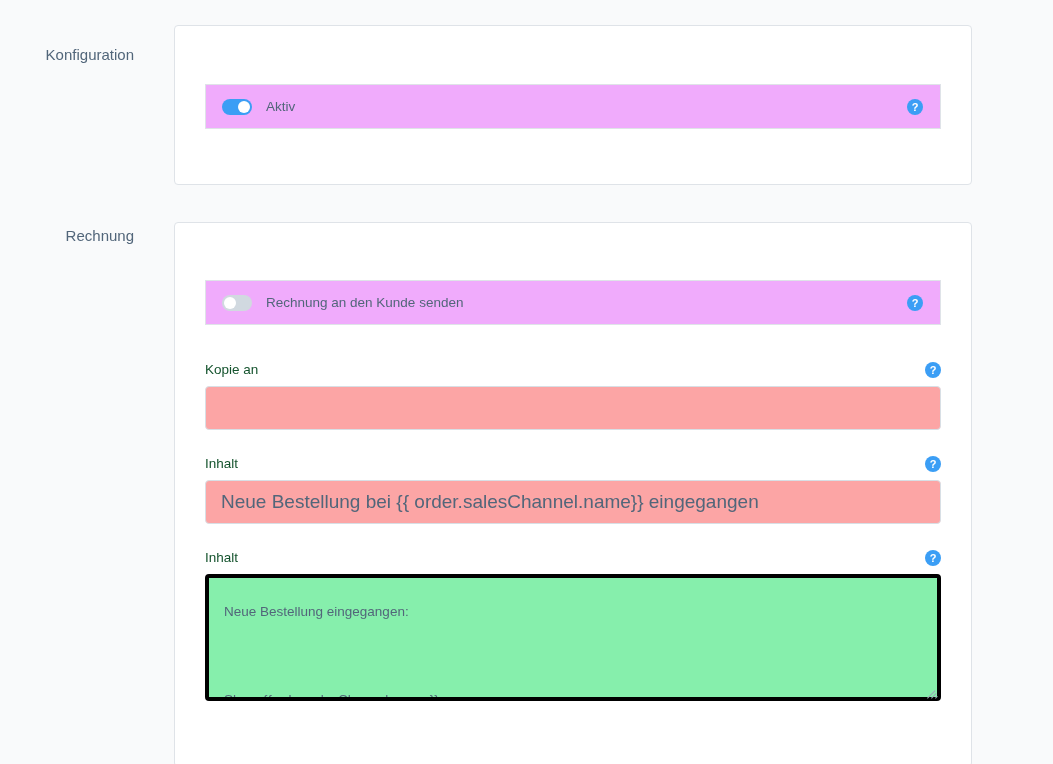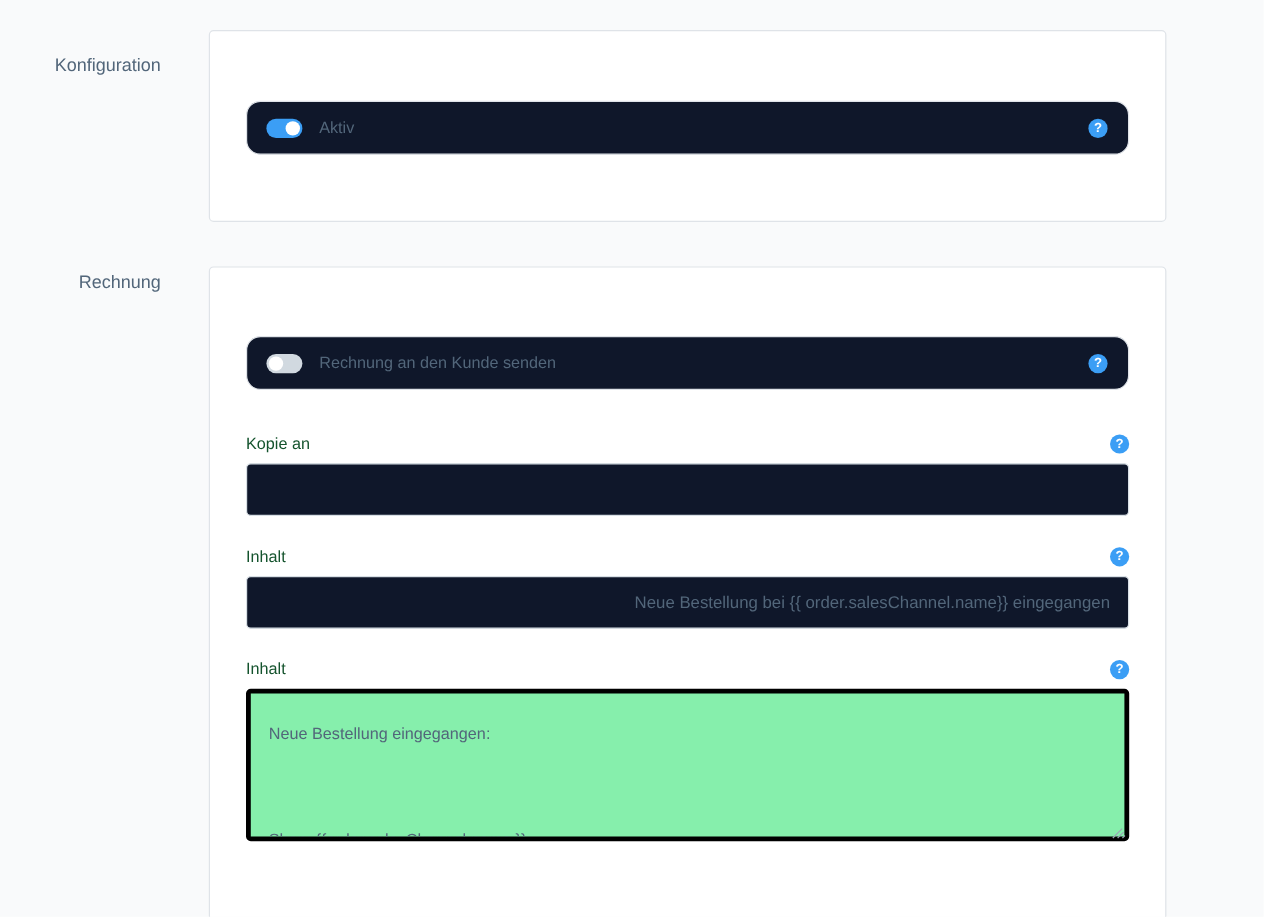--- a/index.html
+++ b/index.html
@@ -51,22 +51,22 @@
     border-radius: 4px;
     flex: 0 0 auto;
   }
 
   
   .switch-box {
     box-sizing: border-box;
     margin: 0 30px;
     height: 45px;
     border: 1px solid #dfe3e8;
-    border-radius: 12px;
-    background: #0f172a;
+    border-radius: 0;
+    background: #f0abfc;
     display: flex;
     align-items: center;
     padding: 0 17px 0 16px;
   }
 
   .switch {
     position: relative;
     width: 30px;
     height: 16px;
     border-radius: 8px;
@@ -128,27 +128,26 @@
     color: #14532d;
   }
 
   .text-input {
     box-sizing: border-box;
     display: block;
     width: 100%;
     height: 44px;
     border: 1px solid #d8dfe5;
     border-radius: 4px;
-    background: #0f172a;
+    background: #fca5a5;
     padding: 0 15px;
     font-family: "Liberation Sans", "DejaVu Sans", sans-serif;
-    font-size: 14px;
+    font-size: 19px;
     color: #52667a;
     outline: none;
-    text-align: right;
   }
   .text-input::placeholder { color: #9aa8b5; }
 
   .textarea-wrap {
     position: relative;
   }
   .text-area {
     box-sizing: border-box;
     display: block;
     width: 100%;

